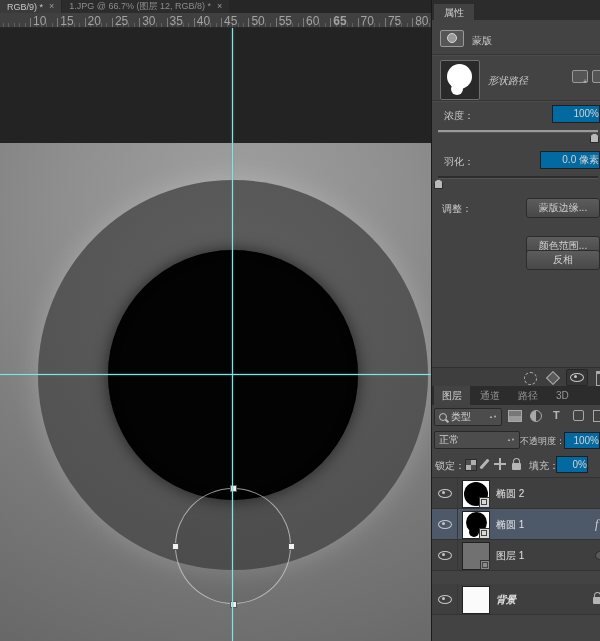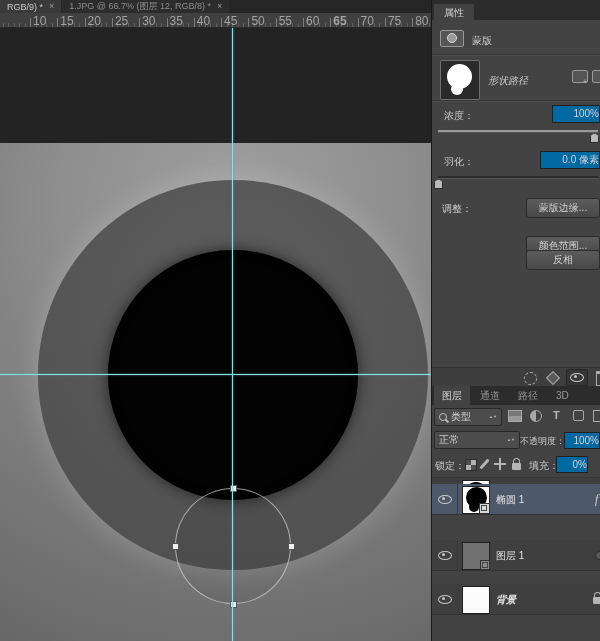--- a/index.html
+++ b/index.html
@@ -352,21 +352,21 @@
       <span class="eye-cell">
           <span class="eye"></span>
         </span>
       <span class="thumb">
         <span style="position:absolute;left:1px;top:1px;width:24px;height:24px;border-radius:50%;background:#000;"></span>
         <span class="thumb-badge"></span>
       </span>
       <span class="layer-name">椭圆 2</span>
     </div>
 
-    <div class="layer-row selected" style="top:484px;">
+    <div class="layer-row selected" style="top:509px;">
       <span class="eye-cell">
           <span class="eye"></span>
         </span>
       <span class="thumb">
         <span style="position:absolute;left:3px;top:0px;width:21px;height:21px;border-radius:50%;background:#000;"></span>
         <span style="position:absolute;left:6px;top:15px;width:10px;height:10px;border-radius:50%;background:#000;"></span>
         <span class="thumb-badge"></span>
       </span>
       <span class="layer-name">椭圆 1</span>
       <span class="fx-clip" style="left:163px;top:8px;">f</span>

